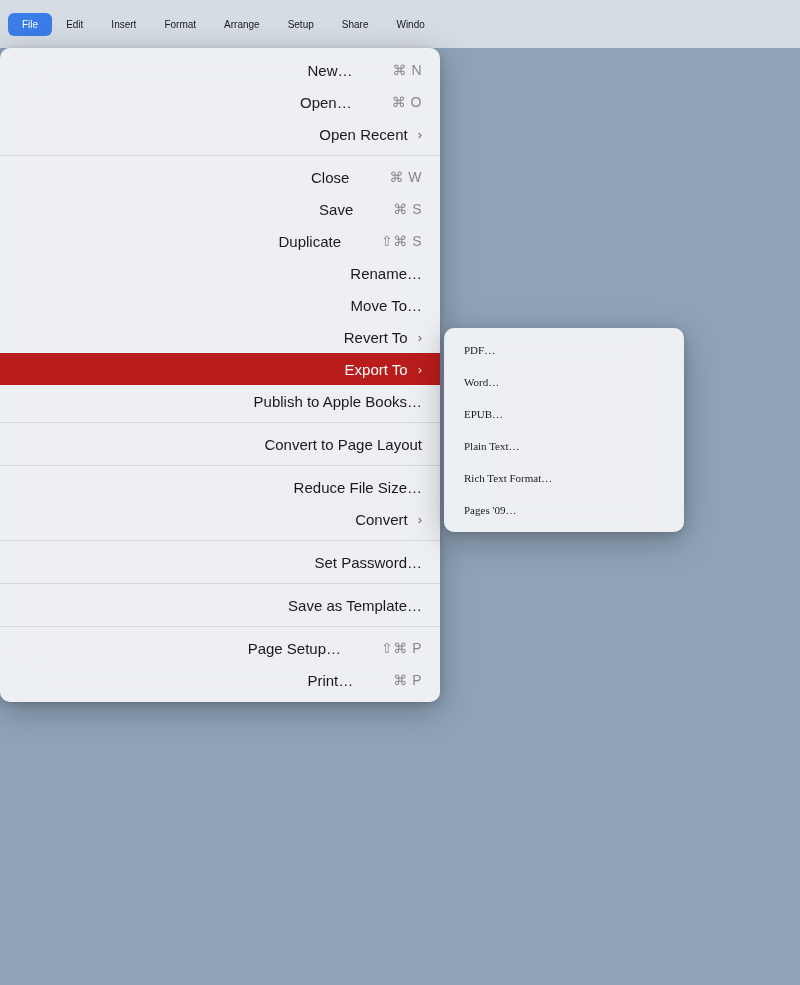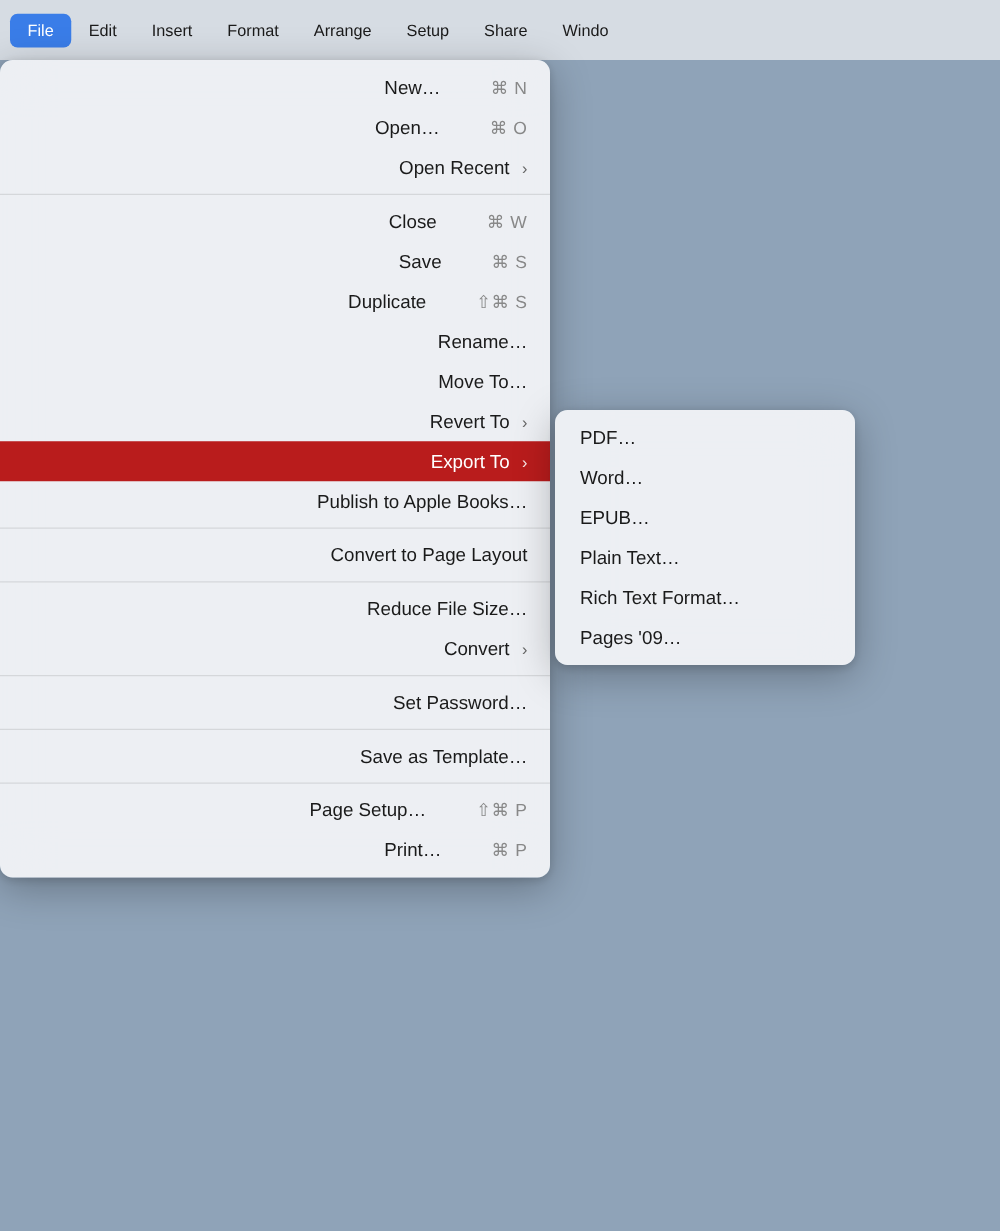--- a/index.html
+++ b/index.html
@@ -25,21 +25,21 @@
       background: rgba(220, 225, 230, 0.92);
       backdrop-filter: blur(10px);
       padding: 0 8px;
       gap: 0;
       position: relative;
       z-index: 100;
     }
 
     .menu-bar-item {
       padding: 6px 14px;
-      font-size: 13px;
+      font-size: 10px;
       font-weight: 400;
       color: #1a1a1a;
       border-radius: 6px;
       cursor: pointer;
       white-space: nowrap;
     }
 
     .menu-bar-item.active {
       background: #3a7de8;
       color: white;
@@ -121,25 +121,26 @@
       padding: 6px 0;
       min-width: 240px;
       margin-top: 280px; 
       margin-left: 4px;
     }
 
     .submenu-item {
       display: flex;
       align-items: center;
       padding: 7px 20px;
-      font-size: 15px;
+      font-size: 11px;
       color: #1a1a1a;
       cursor: pointer;
       user-select: none;
       min-height: 32px;
+      font-family: Liberation Serif, serif;
     }
 
     
     .cmd-symbol {
       font-size: 13px;
     }
   </style>
 </head>
 <body>
 

